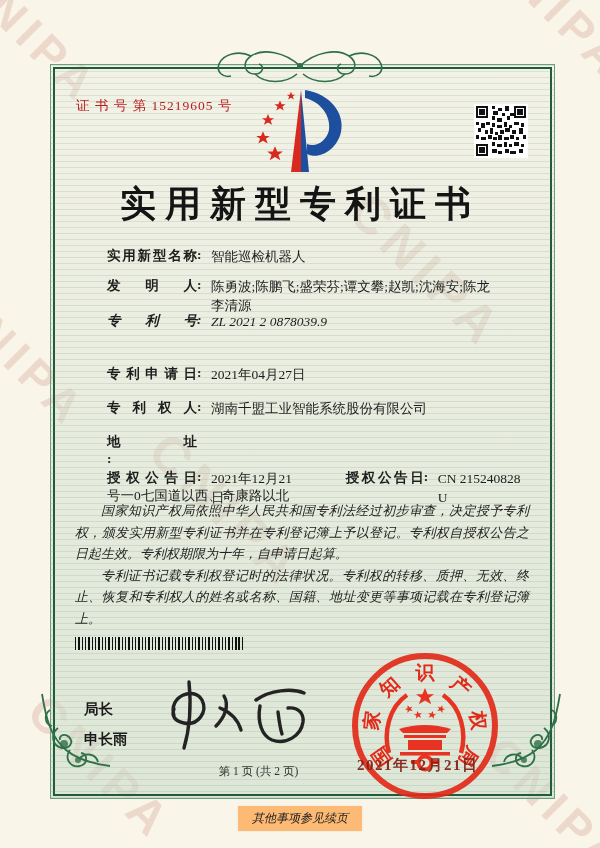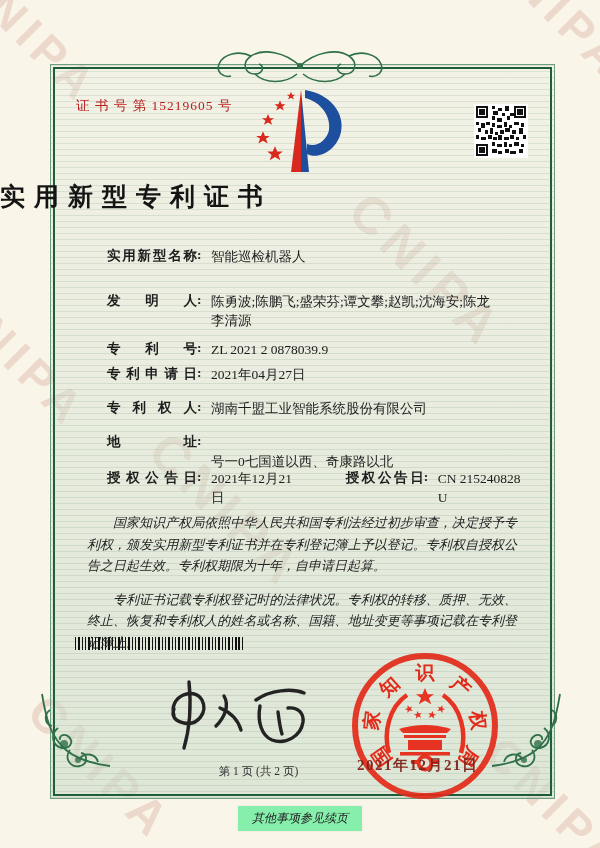--- a/index.html
+++ b/index.html
@@ -15,35 +15,35 @@
          background:linear-gradient(180deg, rgba(226,234,222,0.30), rgba(204,221,203,0.62));}
   .frame::before{content:"";position:absolute;inset:2px;border:2px solid #1f5c39;pointer-events:none;}
   .frame::after{content:"";position:absolute;inset:0;pointer-events:none;
       background:repeating-linear-gradient(180deg, rgba(92,140,110,0.16) 0 1px, rgba(0,0,0,0) 1px 6px);}
 
   .cert-no{position:absolute;left:76px;top:97px;font-size:13.5px;color:#b91c1c;letter-spacing:1px;z-index:3;}
 
   .logo{position:absolute;left:255px;top:82px;z-index:3;}
   .qr{position:absolute;left:474px;top:104px;width:50px;height:50px;background:#fff;padding:2px;z-index:3;}
 
-  .title{position:absolute;left:0;top:180px;width:100%;text-align:left;font-size:25px;font-weight:700;
+  .title{position:absolute;left:0;top:180px;width:100%;text-align:center;font-size:36px;font-weight:700;
          color:#141414;letter-spacing:9px;z-index:3;}
 
   .rows{position:absolute;left:75px;top:247px;width:455px;z-index:3;font-size:13.5px;color:#1d1d1d;}
   .row{position:absolute;left:0;display:flex;align-items:flex-start;margin-left:32px;}
   .f-label{display:inline-block;width:90px;text-align:justify;text-align-last:justify;font-weight:600;flex:none;}
   .colon{flex:none;width:14px;font-weight:600;}
   .f-val{line-height:19px;}
-  .r0{top:0;} .r1{top:45px;} .r2{top:93px;} .r3{top:118px;} .r4{top:152px;} .r5{top:186px;} .r6{top:222px;}
+  .r0{top:0;} .r1{top:30px;} .r2{top:65px;font-style:italic;} .r3{top:118px;} .r4{top:152px;} .r5{top:186px;flex-direction:column;} .r6{top:222px;}
   .pair2{margin-left:42px;display:flex;}
   .pair2 .f-label{width:78px;}
 
   .paras{position:absolute;left:75px;top:500px;width:454px;z-index:3;font-size:13px;line-height:21.5px;
          color:#222;font-style:italic;text-align:justify;}
-  .paras p{margin:12px;text-indent:2em;}
+  .paras p{margin:0;text-indent:2em;}
 
   .barcode{position:absolute;left:75px;top:637px;width:170px;height:13px;z-index:3;
      background:repeating-linear-gradient(90deg,#111 0 1.5px,transparent 1.5px 3.5px,#111 3.5px 5.5px,transparent 5.5px 7px,#111 7px 7.8px,transparent 7.8px 10px);}
 
   .director{position:absolute;left:84px;top:694px;z-index:3;font-size:14.5px;font-weight:600;color:#1b1b1b;line-height:30px;}
   .signature{position:absolute;left:158px;top:676px;z-index:4;}
 
   .seal{position:absolute;left:352px;top:653px;width:146px;height:146px;z-index:4;}
   .seal-ring{position:absolute;inset:0;border:6px solid rgba(226,42,26,0.92);border-radius:50%;}
   .seal-char{position:absolute;left:63px;top:63px;width:20px;height:20px;font-size:19px;font-weight:700;
@@ -52,21 +52,21 @@
   .sc2{transform:rotate(-42deg) translateY(-54px);} .sc3{transform:rotate(0deg) translateY(-54px);}
   .sc4{transform:rotate(42deg) translateY(-54px);} .sc5{transform:rotate(84deg) translateY(-54px);}
   .sc6{transform:rotate(125deg) translateY(-54px);}
   .emblem{position:absolute;left:29px;top:26px;}
 
   .stamp-date{position:absolute;left:357px;top:756px;z-index:5;font-size:15px;font-weight:700;color:#7e2015;
       letter-spacing:1.5px;opacity:0.92;}
 
   .page-info{position:absolute;left:0;top:764px;width:517px;text-align:center;z-index:3;font-size:11.5px;color:#333;}
 
-  .note-box{position:absolute;left:50%;top:806px;transform:translateX(-50%);background:#86efac;
+  .note-box{position:absolute;left:50%;top:806px;transform:translateX(-50%);background:#fdba74;
       padding:4px 14px;z-index:3;font-size:12px;font-style:italic;color:#222;white-space:nowrap;box-shadow:0 0 2px rgba(0,0,0,0.08);}
 
   .ornament-top{position:absolute;left:50%;top:44px;transform:translateX(-50%);z-index:2;}
   .flourish{position:absolute;z-index:2;}
   .fl-bl{left:36px;top:688px;}
   .fl-br{right:34px;top:688px;transform:scaleX(-1);}
 </style>
 </head>
 <body>
 
@@ -199,20 +199,24 @@
     </div>
   </div>
 
   <div class="paras">
     <p>国家知识产权局依照中华人民共和国专利法经过初步审查，决定授予专利权，颁发实用新型专利证书并在专利登记簿上予以登记。专利权自授权公告之日起生效。专利权期限为十年，自申请日起算。</p>
     <p>专利证书记载专利权登记时的法律状况。专利权的转移、质押、无效、终止、恢复和专利权人的姓名或名称、国籍、地址变更等事项记载在专利登记簿上。</p>
   </div>
 
   <div class="barcode"></div>
 
+  <div class="director">
+    <div>局长</div>
+    <div>申长雨</div>
+  </div>
 
   <svg class="signature" width="175" height="84" viewBox="0 0 175 84">
     <g stroke="#232323" stroke-width="3.4" fill="none" stroke-linecap="round" stroke-linejoin="round">
       <path d="M16,40 C10,20 36,10 44,24 C50,36 40,50 26,47 C17,45 13,40 16,33"></path>
       <path d="M31,6 C33,26 33,48 26,72"></path>
       <path d="M66,20 C72,30 66,42 58,50"></path>
       <path d="M62,32 C72,36 80,44 83,54"></path>
       <path d="M98,24 C112,14 134,12 146,17"></path>
       <path d="M102,30 C99,46 104,60 114,64 C128,69 143,60 145,46 C146,37 140,31 130,32"></path>
       <path d="M120,36 C121,44 122,52 124,58"></path>

